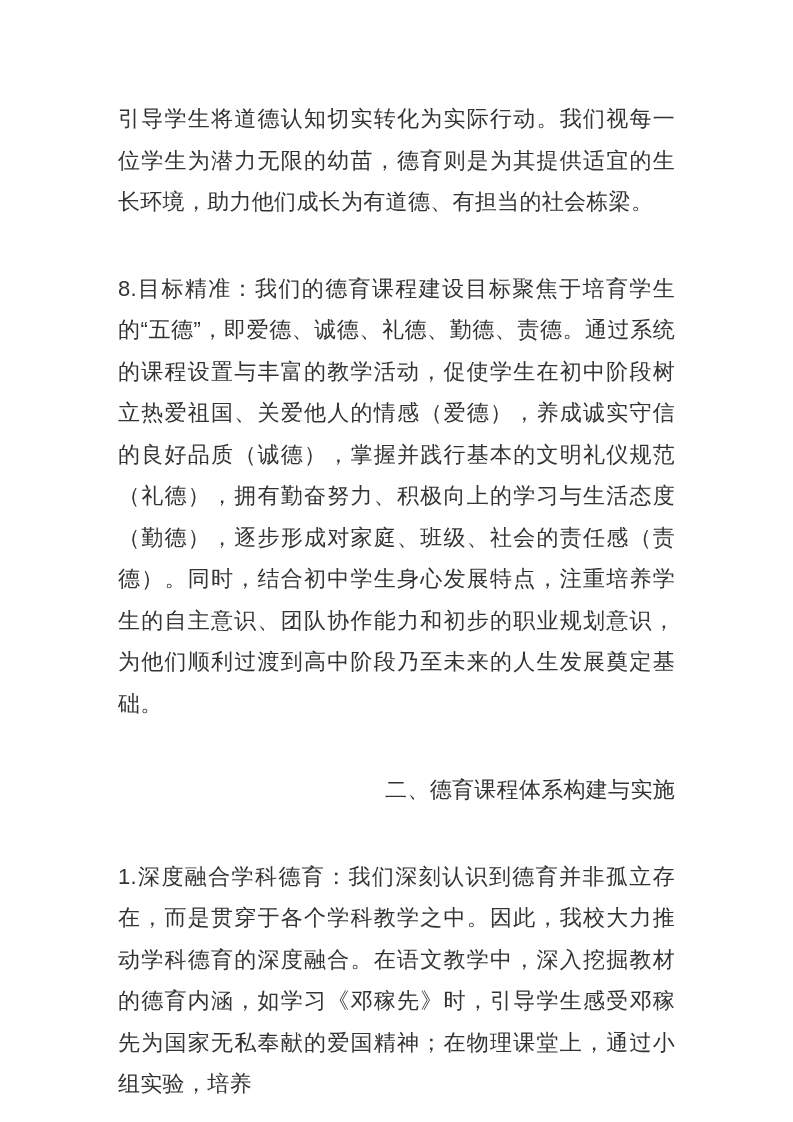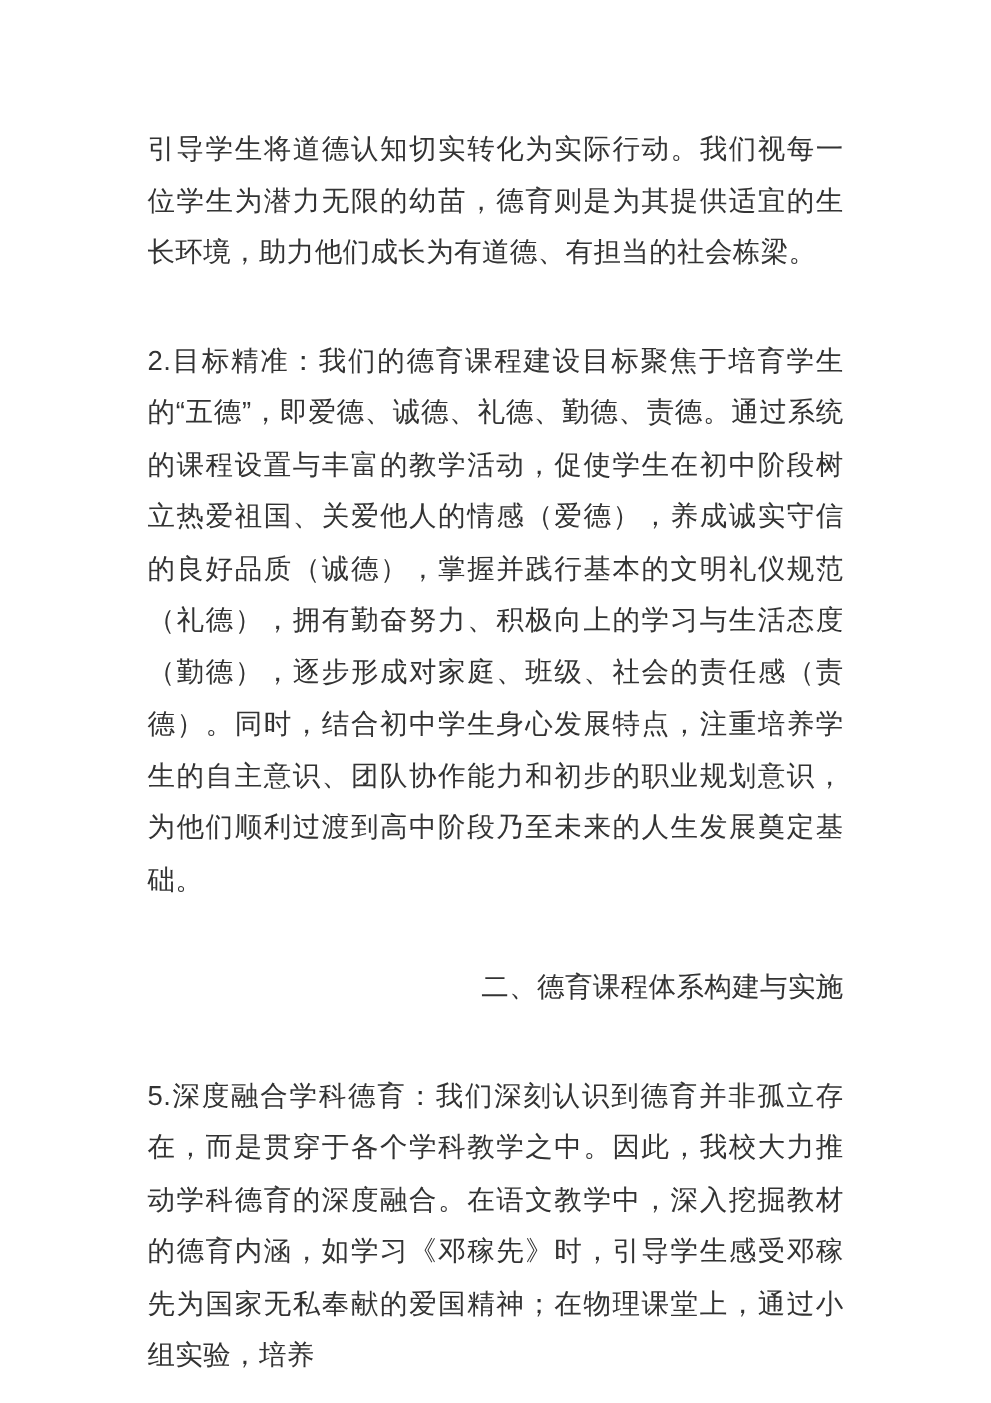--- a/index.html
+++ b/index.html
@@ -33,18 +33,18 @@
   .doc-page h2 {
     text-align: right;
   }
 </style>
 </head>
 <body>
 
 <div class="doc-page">
   <p>引导学生将道德认知切实转化为实际行动。我们视每一位学生为潜力无限的幼苗，德育则是为其提供适宜的生长环境，助力他们成长为有道德、有担当的社会栋梁。</p>
 
-  <p>2.目标精准：我们的德育课程建设目标聚焦于培育学生的“五德”，即爱德、诚德、礼德、勤德、责德。通过系统的课程设置与丰富的教学活动，促使学生在初中阶段树立热爱祖国、关爱他人的情感（爱德），养成诚实守信的良好品质（诚德），掌握并践行基本的文明礼仪规范（礼德），拥有勤奋努力、积极向上的学习与生活态度（勤德），逐步形成对家庭、班级、社会的责任感（责德）。同时，结合初中学生身心发展特点，注重培养学生的自主意识、团队协作能力和初步的职业规划意识，为他们顺利过渡到高中阶段乃至未来的人生发展奠定基础。</p>
+  <p>8.目标精准：我们的德育课程建设目标聚焦于培育学生的“五德”，即爱德、诚德、礼德、勤德、责德。通过系统的课程设置与丰富的教学活动，促使学生在初中阶段树立热爱祖国、关爱他人的情感（爱德），养成诚实守信的良好品质（诚德），掌握并践行基本的文明礼仪规范（礼德），拥有勤奋努力、积极向上的学习与生活态度（勤德），逐步形成对家庭、班级、社会的责任感（责德）。同时，结合初中学生身心发展特点，注重培养学生的自主意识、团队协作能力和初步的职业规划意识，为他们顺利过渡到高中阶段乃至未来的人生发展奠定基础。</p>
 
   <h2>二、德育课程体系构建与实施</h2>
 
-  <p>5.深度融合学科德育：我们深刻认识到德育并非孤立存在，而是贯穿于各个学科教学之中。因此，我校大力推动学科德育的深度融合。在语文教学中，深入挖掘教材的德育内涵，如学习《邓稼先》时，引导学生感受邓稼先为国家无私奉献的爱国精神；在物理课堂上，通过小组实验，培养</p>
+  <p>1.深度融合学科德育：我们深刻认识到德育并非孤立存在，而是贯穿于各个学科教学之中。因此，我校大力推动学科德育的深度融合。在语文教学中，深入挖掘教材的德育内涵，如学习《邓稼先》时，引导学生感受邓稼先为国家无私奉献的爱国精神；在物理课堂上，通过小组实验，培养</p>
 </div>
 
 </body></html>

